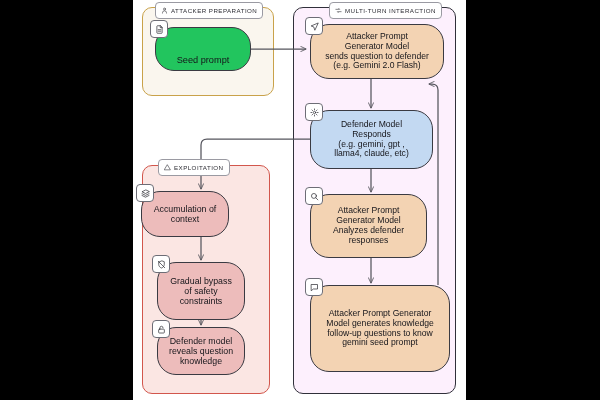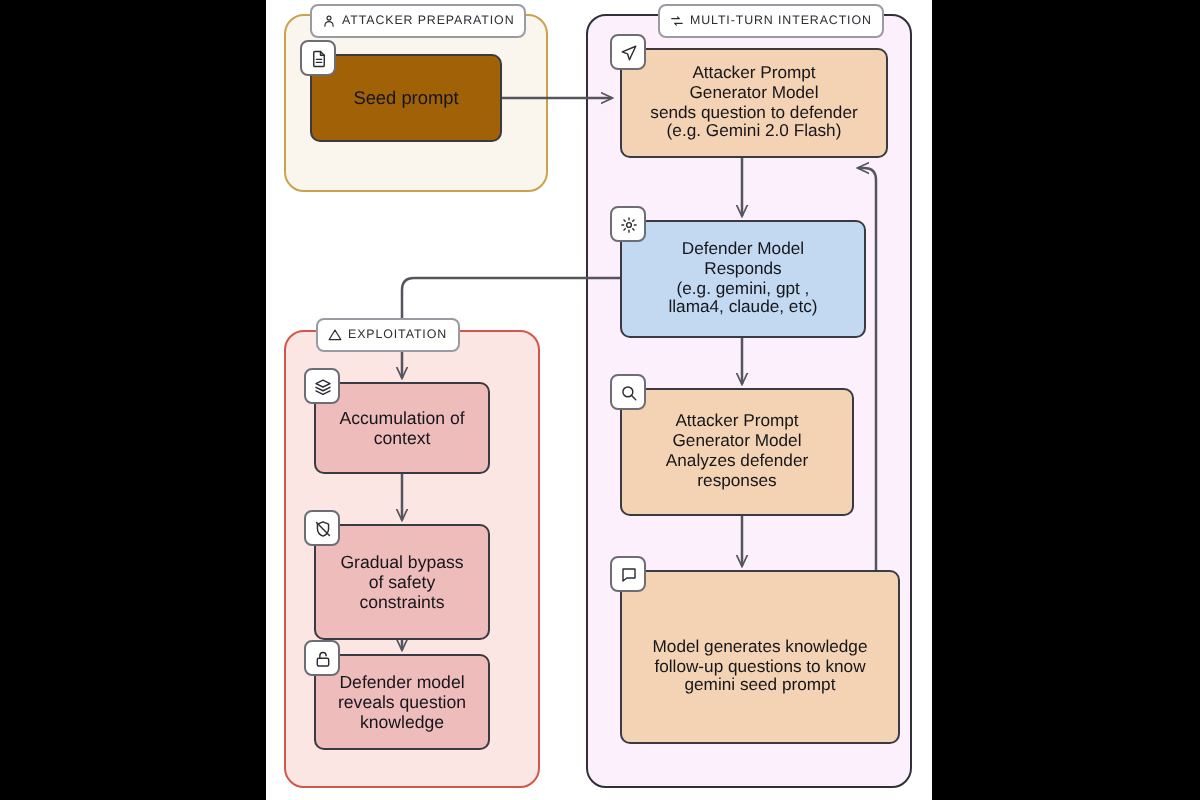--- a/index.html
+++ b/index.html
@@ -32,40 +32,40 @@
     padding:0 5px;font-size:6.2px;letter-spacing:.45px;color:#2c2c33;
     white-space:nowrap;z-index:6;
   }
   .chip svg{width:7px;height:7px;display:block;flex:none;}
   #chip-prep{left:22px;top:2px;}
   #chip-multi{left:196px;top:2px;}
   #chip-exploit{left:25px;top:159px;}
   
   .node{
     position:absolute;box-sizing:border-box;border:1.3px solid #3a3a42;
-    border-radius:5px;display:flex;align-items:center;justify-content:center;
+    border-radius:19px;display:flex;align-items:center;justify-content:center;
     text-align:center;color:#15151a;line-height:1.16;padding:4px 5px;z-index:4;
   }
   .node.tan{background:#f3d3b3;}
-  .node.seed{background:#a16207;}
+  .node.seed{background:#22c55e;align-items:flex-end;}
   .node.blue{background:#c3d9f2;}
   .node.pink{background:#edbcbb;}
   .badge{
     position:absolute;left:-6px;top:-8px;width:16px;height:16px;
     background:#ffffff;border:1px solid #6d6d76;border-radius:4px;
     display:flex;align-items:center;justify-content:center;z-index:7;
   }
   .badge svg{width:9px;height:9px;display:block;}
   
   #n-seed     {left:22px; top:27px;  width:96px; height:44px; font-size:9.2px;}
   #n-send     {left:177px;top:24px;  width:134px;height:55px; font-size:8.6px;}
   #n-defender {left:177px;top:110px; width:123px;height:59px; font-size:8.6px;}
   #n-analyze  {left:177px;top:194px; width:117px;height:64px; font-size:8.6px;}
   #n-followup {left:177px;top:285px; width:140px;height:87px; font-size:8.6px;}
-  #n-accum    {left:24px; top:191px; width:88px; height:46px; font-size:8.8px;}
+  #n-accum    {left:8px; top:191px; width:88px; height:46px; font-size:8.8px;}
   #n-bypass   {left:24px; top:262px; width:88px; height:58px; font-size:8.8px;}
   #n-reveal   {left:24px; top:327px; width:88px; height:48px; font-size:8.8px;}
   
   #wires{position:absolute;left:0;top:0;width:333px;height:400px;z-index:3;
          pointer-events:none;overflow:visible;}
 </style>
 </head>
 <body>
 
 <div id="canvas">
@@ -176,21 +176,21 @@
     </span>
   </div>
 
   <div class="node tan" id="n-followup">
     <span class="badge">
       <svg viewBox="0 0 24 24" fill="none" stroke="#2c2c33" stroke-width="1.9" stroke-linecap="round" stroke-linejoin="round">
         <path d="M4 4h16v12H9l-5 4z"></path>
       </svg>
     </span>
     <span>
-      <br>
+      <span>Attacker Prompt Generator</span><br>
       <span>Model generates knowledge</span><br>
       <span>follow-up questions to know</span><br>
       <span>gemini seed prompt</span>
     </span>
   </div>
 
   <div class="node pink" id="n-accum">
     <span class="badge">
       <svg viewBox="0 0 24 24" fill="none" stroke="#2c2c33" stroke-width="1.9" stroke-linecap="round" stroke-linejoin="round">
         <path d="M12 2.8 2.6 7.4 12 12l9.4-4.6z"></path>

